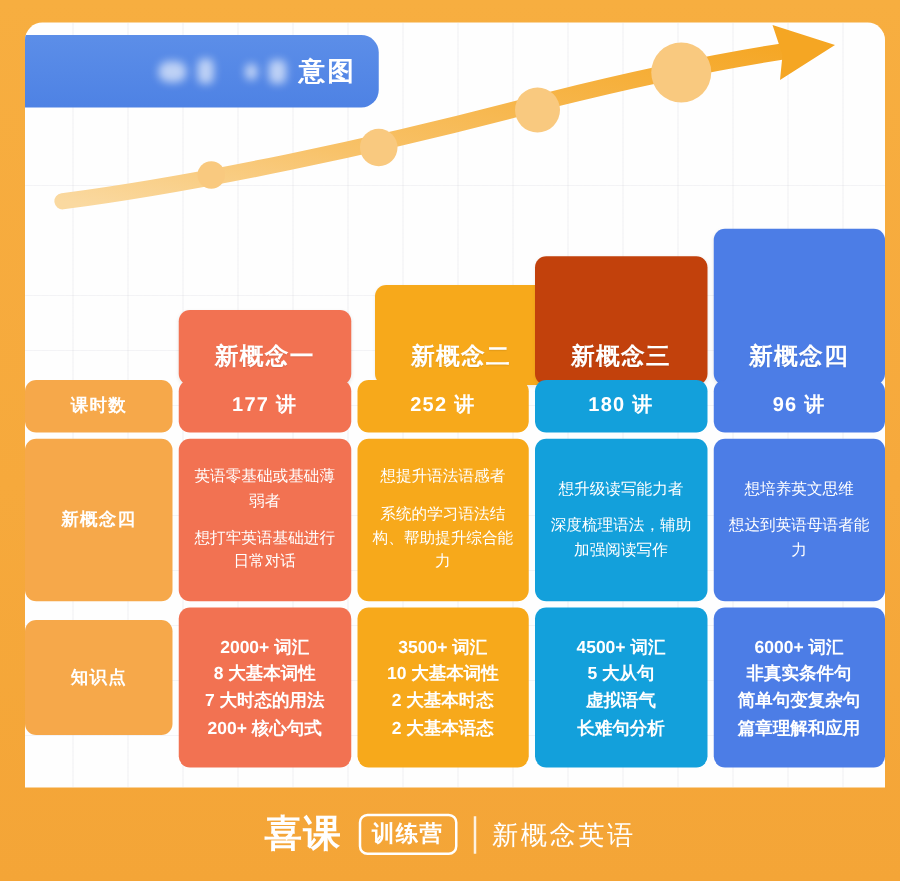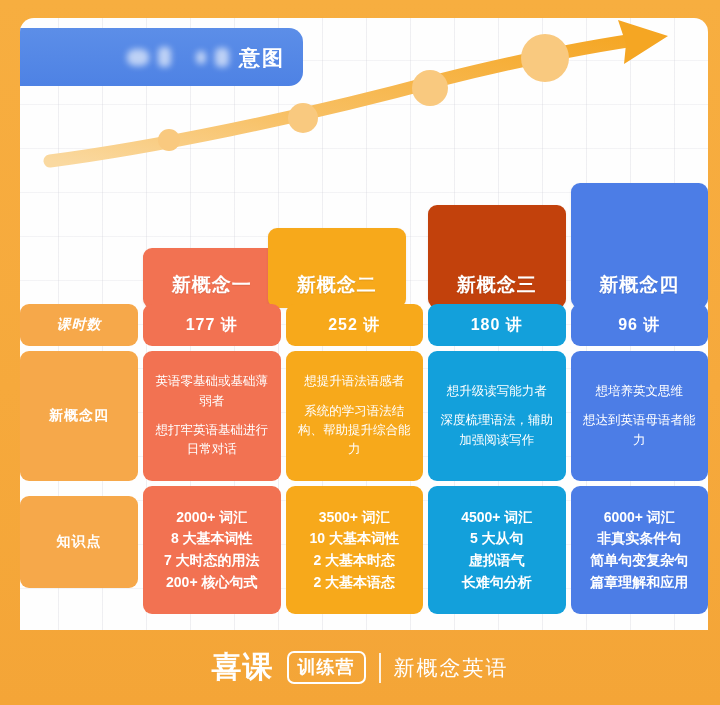--- a/index.html
+++ b/index.html
@@ -92,21 +92,21 @@
   .row-hours .cell.col { height: 42px; font-size: 16px; font-weight: bold; letter-spacing: 1px; }
   .row-target .cell.col { height: 130px; font-size: 12.5px; align-items: center; }
   .row-points .cell.col { height: 128px; font-size: 14px; font-weight: bold; }
   .cell p { margin: 0; }
   .cell .gap { height: 10px; }
   .c1 { background: #F27252; }
   .c2 { background: #F7A91B; }
   .c3 { background: #13A0DB; }
   .c4 { background: #4C7DE6; }
   
-  .row-hours .cell.lbl { height: 42px; font-style: italic; }
+  .row-hours .cell.lbl { height: 42px; }
   .row-target .cell.lbl { height: 130px; }
   .row-points .cell.lbl { height: 92px; margin-top: 10px; }
   
   .footer {
     position: absolute; left: 0; bottom: 0;
     width: 720px; height: 75px;
     display: flex; align-items: center; justify-content: center;
     gap: 13px;
   }
   .brand {
@@ -153,21 +153,21 @@
         <div class="blob b3"></div>
         <div class="blob b4"></div>
       </div>
       <div class="title-text">意图</div>
     </div>
 
     <div class="tabs">
       <div class="tab t0" style="left: 123px; width: 137.5px; height: 60px; background: rgb(242, 114, 82);">
         <span>新概念一</span>
       </div>
-      <div class="tab t1" style="left: 248px; width: 137.5px; height: 80px; background: rgb(247, 169, 27);">
+      <div class="tab t1" style="left: 280px; width: 137.5px; height: 80px; background: rgb(247, 169, 27);">
         <span>新概念二</span>
       </div>
       <div class="tab t2" style="left: 408px; width: 137.5px; height: 103px; background: #c2410c;">
         <span>新概念三</span>
       </div>
       <div class="tab t3" style="left: 550.5px; width: 137.5px; height: 125px; background: rgb(76, 125, 230);">
         <span>新概念四</span>
       </div>
     </div>
 

